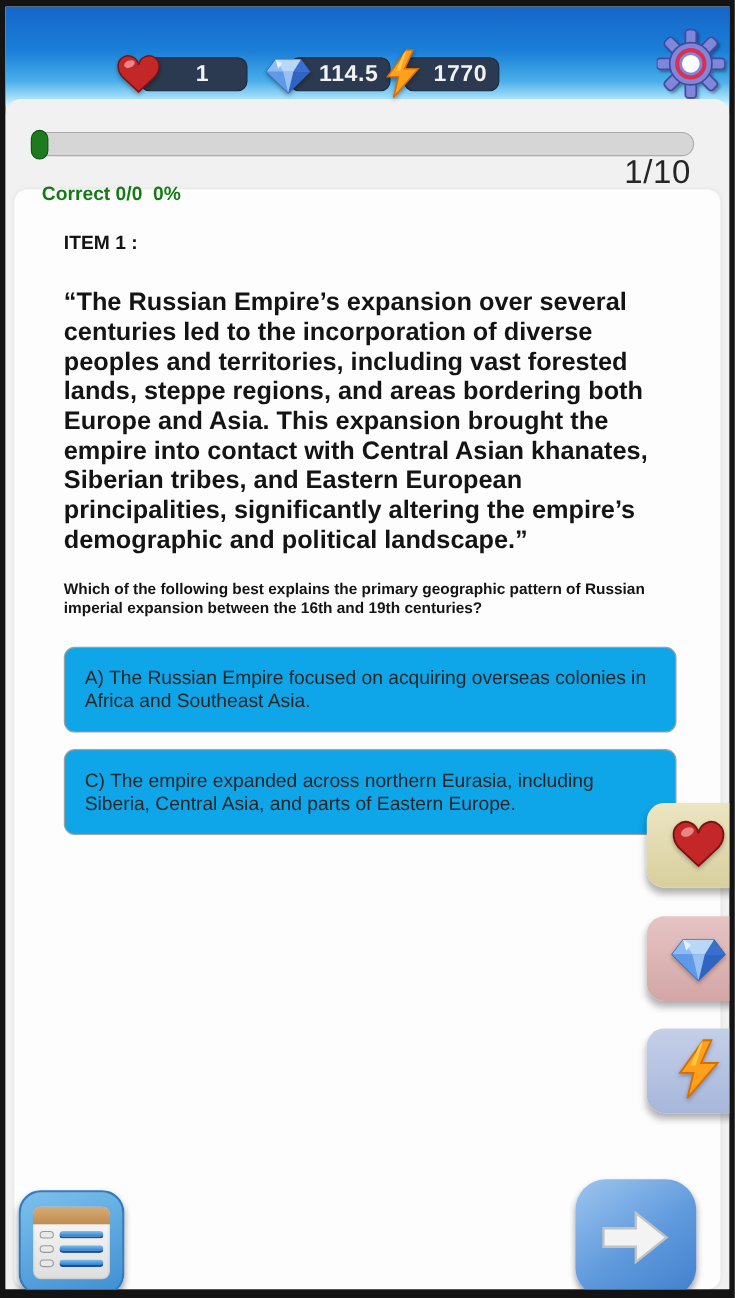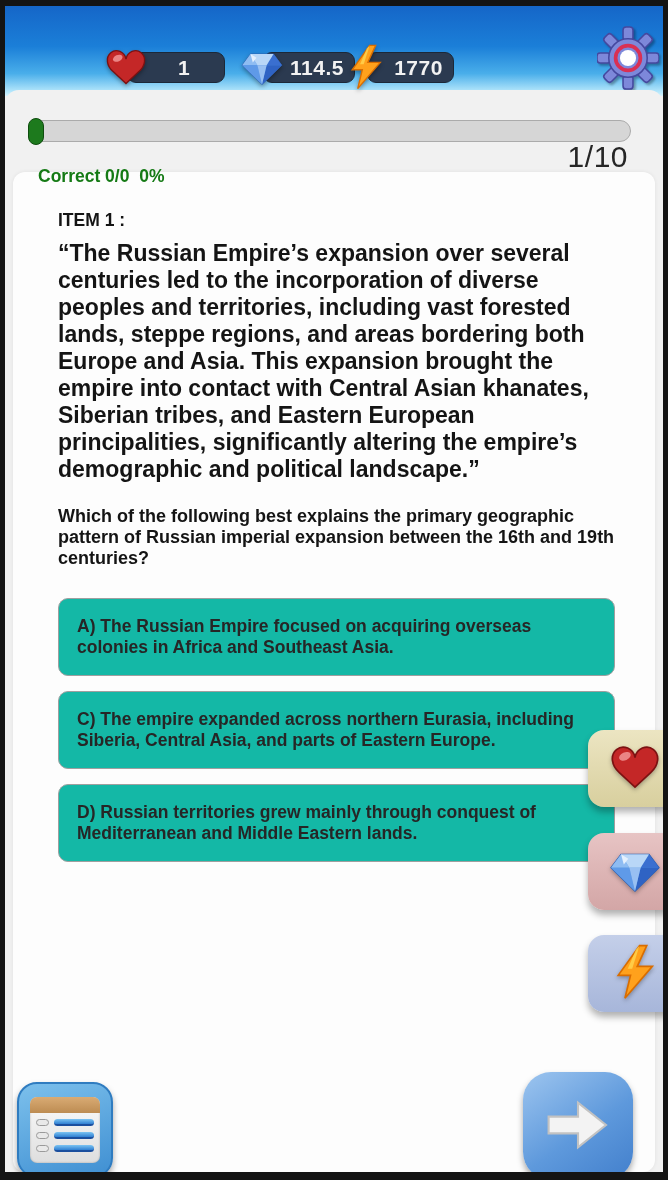--- a/index.html
+++ b/index.html
@@ -53,29 +53,29 @@
     position:absolute; right:2px; top:-10px; color:#262626; font-weight:normal; font-size:30px;
     letter-spacing:.5px;
   }
 
   
   .card {
     flex:1; margin:6px 8px 0 8px; background:#fdfdfd; border-radius:12px;
     box-shadow:0 0 4px rgba(0,0,0,.07);
     padding:38px 40px 30px 45px;
   }
-  .item-label { font-weight:bold; font-size:17.5px; color:#141414; margin-bottom:9px; }
+  .item-label { font-weight:bold; font-size:17.5px; color:#141414; margin-bottom:30px; }
   .passage  { font-weight:bold; font-size:23px; line-height:1.175; color:#141414; margin-bottom:23px; }
-  .question { font-weight:bold; font-size:18px; line-height:1.175; color:#141414; margin-bottom:28px; }
+  .question { font-weight:bold; font-size:14px; line-height:1.175; color:#141414; margin-bottom:28px; }
   .option {
     width:100%; min-height:78px; margin-bottom:15px; text-align:left;
-    background:#14b8a6; border:1px solid #9f9f9f; border-radius:10px;
+    background:#0ea5e9; border:1px solid #9f9f9f; border-radius:10px;
     display:flex; align-items:center; padding:12px 18px;
     font-family:"Liberation Sans", sans-serif;
-    font-weight:bold; font-size:17.5px; line-height:1.2; color:#262626; cursor:pointer;
+    font-weight:normal; font-size:17.5px; line-height:1.2; color:#262626; cursor:pointer;
   }
 
   
   .side-btn {
     position:absolute; right:-18px; width:93px; height:77px; border:none; cursor:pointer;
     border-radius:16px; box-shadow:0 5px 7px rgba(0,0,0,.3);
     display:flex; align-items:center; justify-content:center; z-index:5;
   }
   .side-btn svg { width:56px; height:56px; filter:drop-shadow(0 2px 2px rgba(0,0,0,.3)); }
   #side-lives  { top:724px; background:linear-gradient(180deg,#ece5c2,#d8cf9e); }
@@ -196,21 +196,20 @@
       <span class="page-indicator">1/10</span>
     </div>
 
     <div class="card">
       <div class="item-label">ITEM 1 :</div>
       <div class="passage">“The Russian Empire’s expansion over several centuries led to the incorporation of diverse peoples and territories, including vast forested lands, steppe regions, and areas bordering both Europe and Asia. This expansion brought the empire into contact with Central Asian khanates, Siberian tribes, and Eastern European principalities, significantly altering the empire’s demographic and political landscape.”</div>
       <div class="question">Which of the following best explains the primary geographic pattern of Russian imperial expansion between the 16th and 19th centuries?</div>
 
       <button class="option">A) The Russian Empire focused on acquiring overseas colonies in Africa and Southeast Asia.</button>
       <button class="option">C) The empire expanded across northern Eurasia, including Siberia, Central Asia, and parts of Eastern Europe.</button>
-      <button class="option">D) Russian territories grew mainly through conquest of Mediterranean and Middle Eastern lands.</button>
     </div>
   </div>
 
   <button class="side-btn" id="side-lives">
     <span>
       <svg viewBox="0 0 100 100" width="58" height="58">
           <use href="#icn-heart"></use>
         </svg>
     </span>
   </button>

